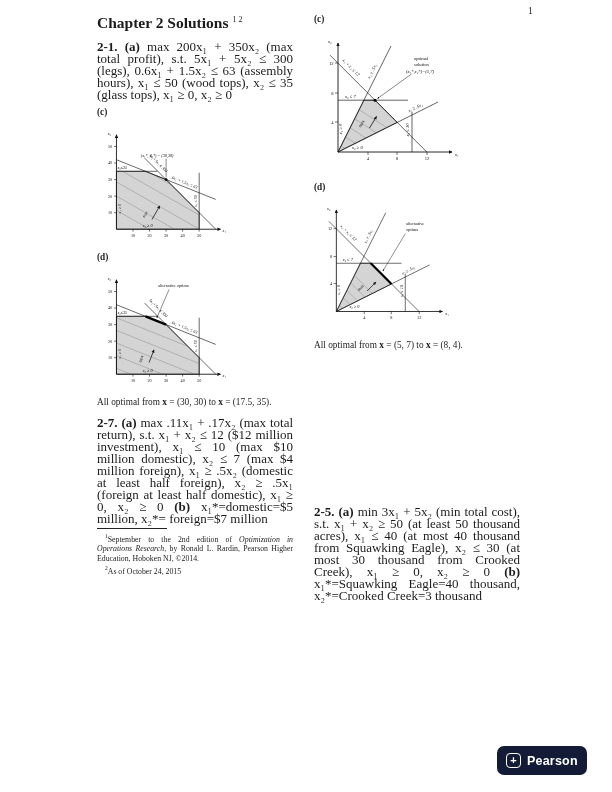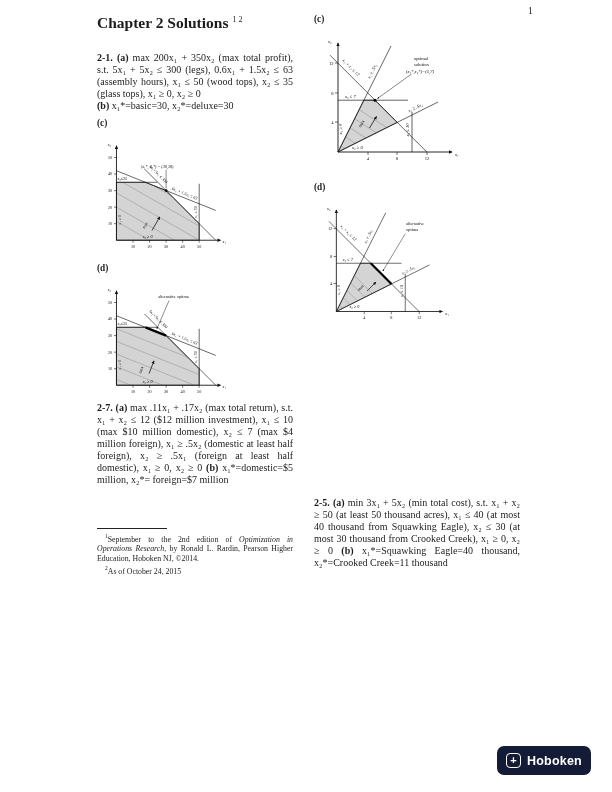--- a/index.html
+++ b/index.html
@@ -5,23 +5,23 @@
   * { margin:0; padding:0; box-sizing:border-box; }
   html,body { background:#ffffff; }
   .page {
     position:relative; width:612px; height:792px; background:#fff;
     font-family:"Liberation Serif", serif; color:#1c1c1c; overflow:hidden;
     outline:1px solid #e2e2e2;
   }
   .pnum { position:absolute; left:528px; top:6px; font-size:9.5px; }
   .col-left  { position:absolute; left:97px;  top:14px; width:196px; }
   .col-right { position:absolute; left:314px; top:14px; width:206px; }
-  h1.title { font-size:15.5px; font-weight:700; margin-bottom:20px; }
+  h1.title { font-size:15.5px; font-weight:700; margin-bottom:6px; }
   h1.title sup { font-size:8px; font-weight:400; }
-  .para { font-size:10px; line-height:12px; text-align:justify; }
+  .para { font-size:13px; line-height:12px; text-align:justify; margin-top:9px; }
   .para b { font-weight:700; }
   .blk { display:block; }
   .seclabel { font-size:9.3px; font-weight:700; margin-top:6px; }
   .caption { font-size:9.3px; line-height:12px; margin-top:5px; }
   .gwrap { margin-top:2px; }
   .fnblock { position:absolute; left:97px; top:528px; width:196px; font-size:7.8px; line-height:9.8px; }
   .fnrule { width:70px; border-top:0.8px solid #222; margin-bottom:3px; }
   .fn { text-indent:8px; text-align:justify; }
   .fn sup { font-size:5.5px; }
   .p23abs { position:absolute; left:314px; top:497px; width:206px; }
@@ -61,24 +61,20 @@
   <div class="pnum">1</div>
 
   <div class="col-left">
 
     <h1 class="title"><span>Chapter 2 Solutions</span> <sup>1 2</sup></h1>
 
     <p class="para">
       <b>2-1.</b>
       <b>(a)</b>
       <span>max 200x₁ + 350x₂ (max total profit), s.t. 5x₁ + 5x₂ ≤ 300 (legs), 0.6x₁ + 1.5x₂ ≤ 63 (assembly hours), x₁ ≤ 50 (wood tops), x₂ ≤ 35 (glass tops), x₁ ≥ 0, x₂ ≥ 0</span>
-      <span class="blk">
-        <b>(b)</b>
-        <span>x₁*=basic=30, x₂*=deluxe=30</span>
-      </span>
     </p>
 
     <div class="seclabel">(c)</div>
 
     <div class="gwrap">
     <svg class="lp" width="146" height="127" viewBox="0 0 150 130">
       <defs>
         <marker id="a1" viewBox="0 0 8 8" refX="6.5" refY="4" markerWidth="4.5" markerHeight="4.5" orient="auto-start-reverse">
               <path d="M0,0.5 L7.5,4 L0,7.5 Z" fill="#111"></path>
             </marker>
@@ -207,20 +203,21 @@
       <text class="m" x="21" y="51.3">x₂≤35</text>
       <text class="m" transform="translate(89,66) rotate(21.8)" text-anchor="middle">.6x₁ + 1.5x₂ ≤ 63</text>
       <text class="m" transform="translate(62,46) rotate(45)" text-anchor="middle">5x₁+5x₂ ≤ 300</text>
       <text class="m" transform="translate(102.6,84) rotate(-90)" text-anchor="middle">x₁ ≤ 50</text>
       <text class="m" x="47" y="110.6">x₂ ≥ 0</text>
       <text class="m" transform="translate(24.6,92) rotate(-90)" text-anchor="middle">x₁ ≥ 0</text>
       <text class="m" transform="translate(46.5,98) rotate(-68)" text-anchor="middle">max</text>
     </svg>
     </div>
 
+    <p class="caption"><span>All optimal from </span><b>x</b><span> = (30, 30) to </span><b>x</b><span> = (17.5, 35).</span></p>
 
     <p class="para">
       <b>2-7.</b>
       <b>(a)</b>
       <span>max .11x₁ + .17x₂ (max total return), s.t. x₁ + x₂ ≤ 12 ($12 million investment), x₁ ≤ 10 (max $10 million domestic), x₂ ≤ 7 (max $4 million foreign), x₁ ≥ .5x₂ (domestic at least half foreign), x₂ ≥ .5x₁ (foreign at least half domestic), x₁ ≥ 0, x₂ ≥ 0</span>
       <b>(b)</b>
       <span>x₁*=domestic=$5 million, x₂*= foreign=$7 million</span>
     </p>
   </div>
 
@@ -356,28 +353,29 @@
       <text class="m" x="31" y="71.8">x₂ ≤ 7</text>
       <text class="m" transform="translate(102,83) rotate(-26.5)" text-anchor="middle">x₂ ≥ .5x₁</text>
       <text class="m" transform="translate(59.5,46) rotate(-63.4)" text-anchor="middle">x₁ ≥ .5x₂</text>
       <text class="m" transform="translate(95.4,104) rotate(-90)" text-anchor="middle">x₁ ≤ 10</text>
       <text class="m" x="38" y="122.8">x₂ ≥ 0</text>
       <text class="m" transform="translate(27.6,103) rotate(-90)" text-anchor="middle">x₁ ≥ 0</text>
       <text class="m" transform="translate(51,101.5) rotate(-45)" text-anchor="middle">max</text>
     </svg>
     </div>
 
+    <p class="caption"><span>All optimal from </span><b>x</b><span> = (5, 7) to </span><b>x</b><span> = (8, 4).</span></p>
   </div>
 
   <p class="para p23abs">
     <b>2-5.</b>
     <b>(a)</b>
     <span>min 3x₁ + 5x₂ (min total cost), s.t. x₁ + x₂ ≥ 50 (at least 50 thousand acres), x₁ ≤ 40 (at most 40 thousand from Squawking Eagle), x₂ ≤ 30 (at most 30 thousand from Crooked Creek), x₁ ≥ 0, x₂ ≥ 0</span>
     <b>(b)</b>
-    <span>x₁*=Squawking Eagle=40 thousand, x₂*=Crooked Creek=11 thousand</span>
+    <span>x₁*=Squawking Eagle=40 thousand, x₂*=Crooked Creek=3 thousand</span>
   </p>
 
   <div class="brand">
     <div class="plus">+</div>
-    <div class="txt">Hoboken</div>
+    <div class="txt">Pearson</div>
   </div>
 
 </div>
 
 </body></html>

